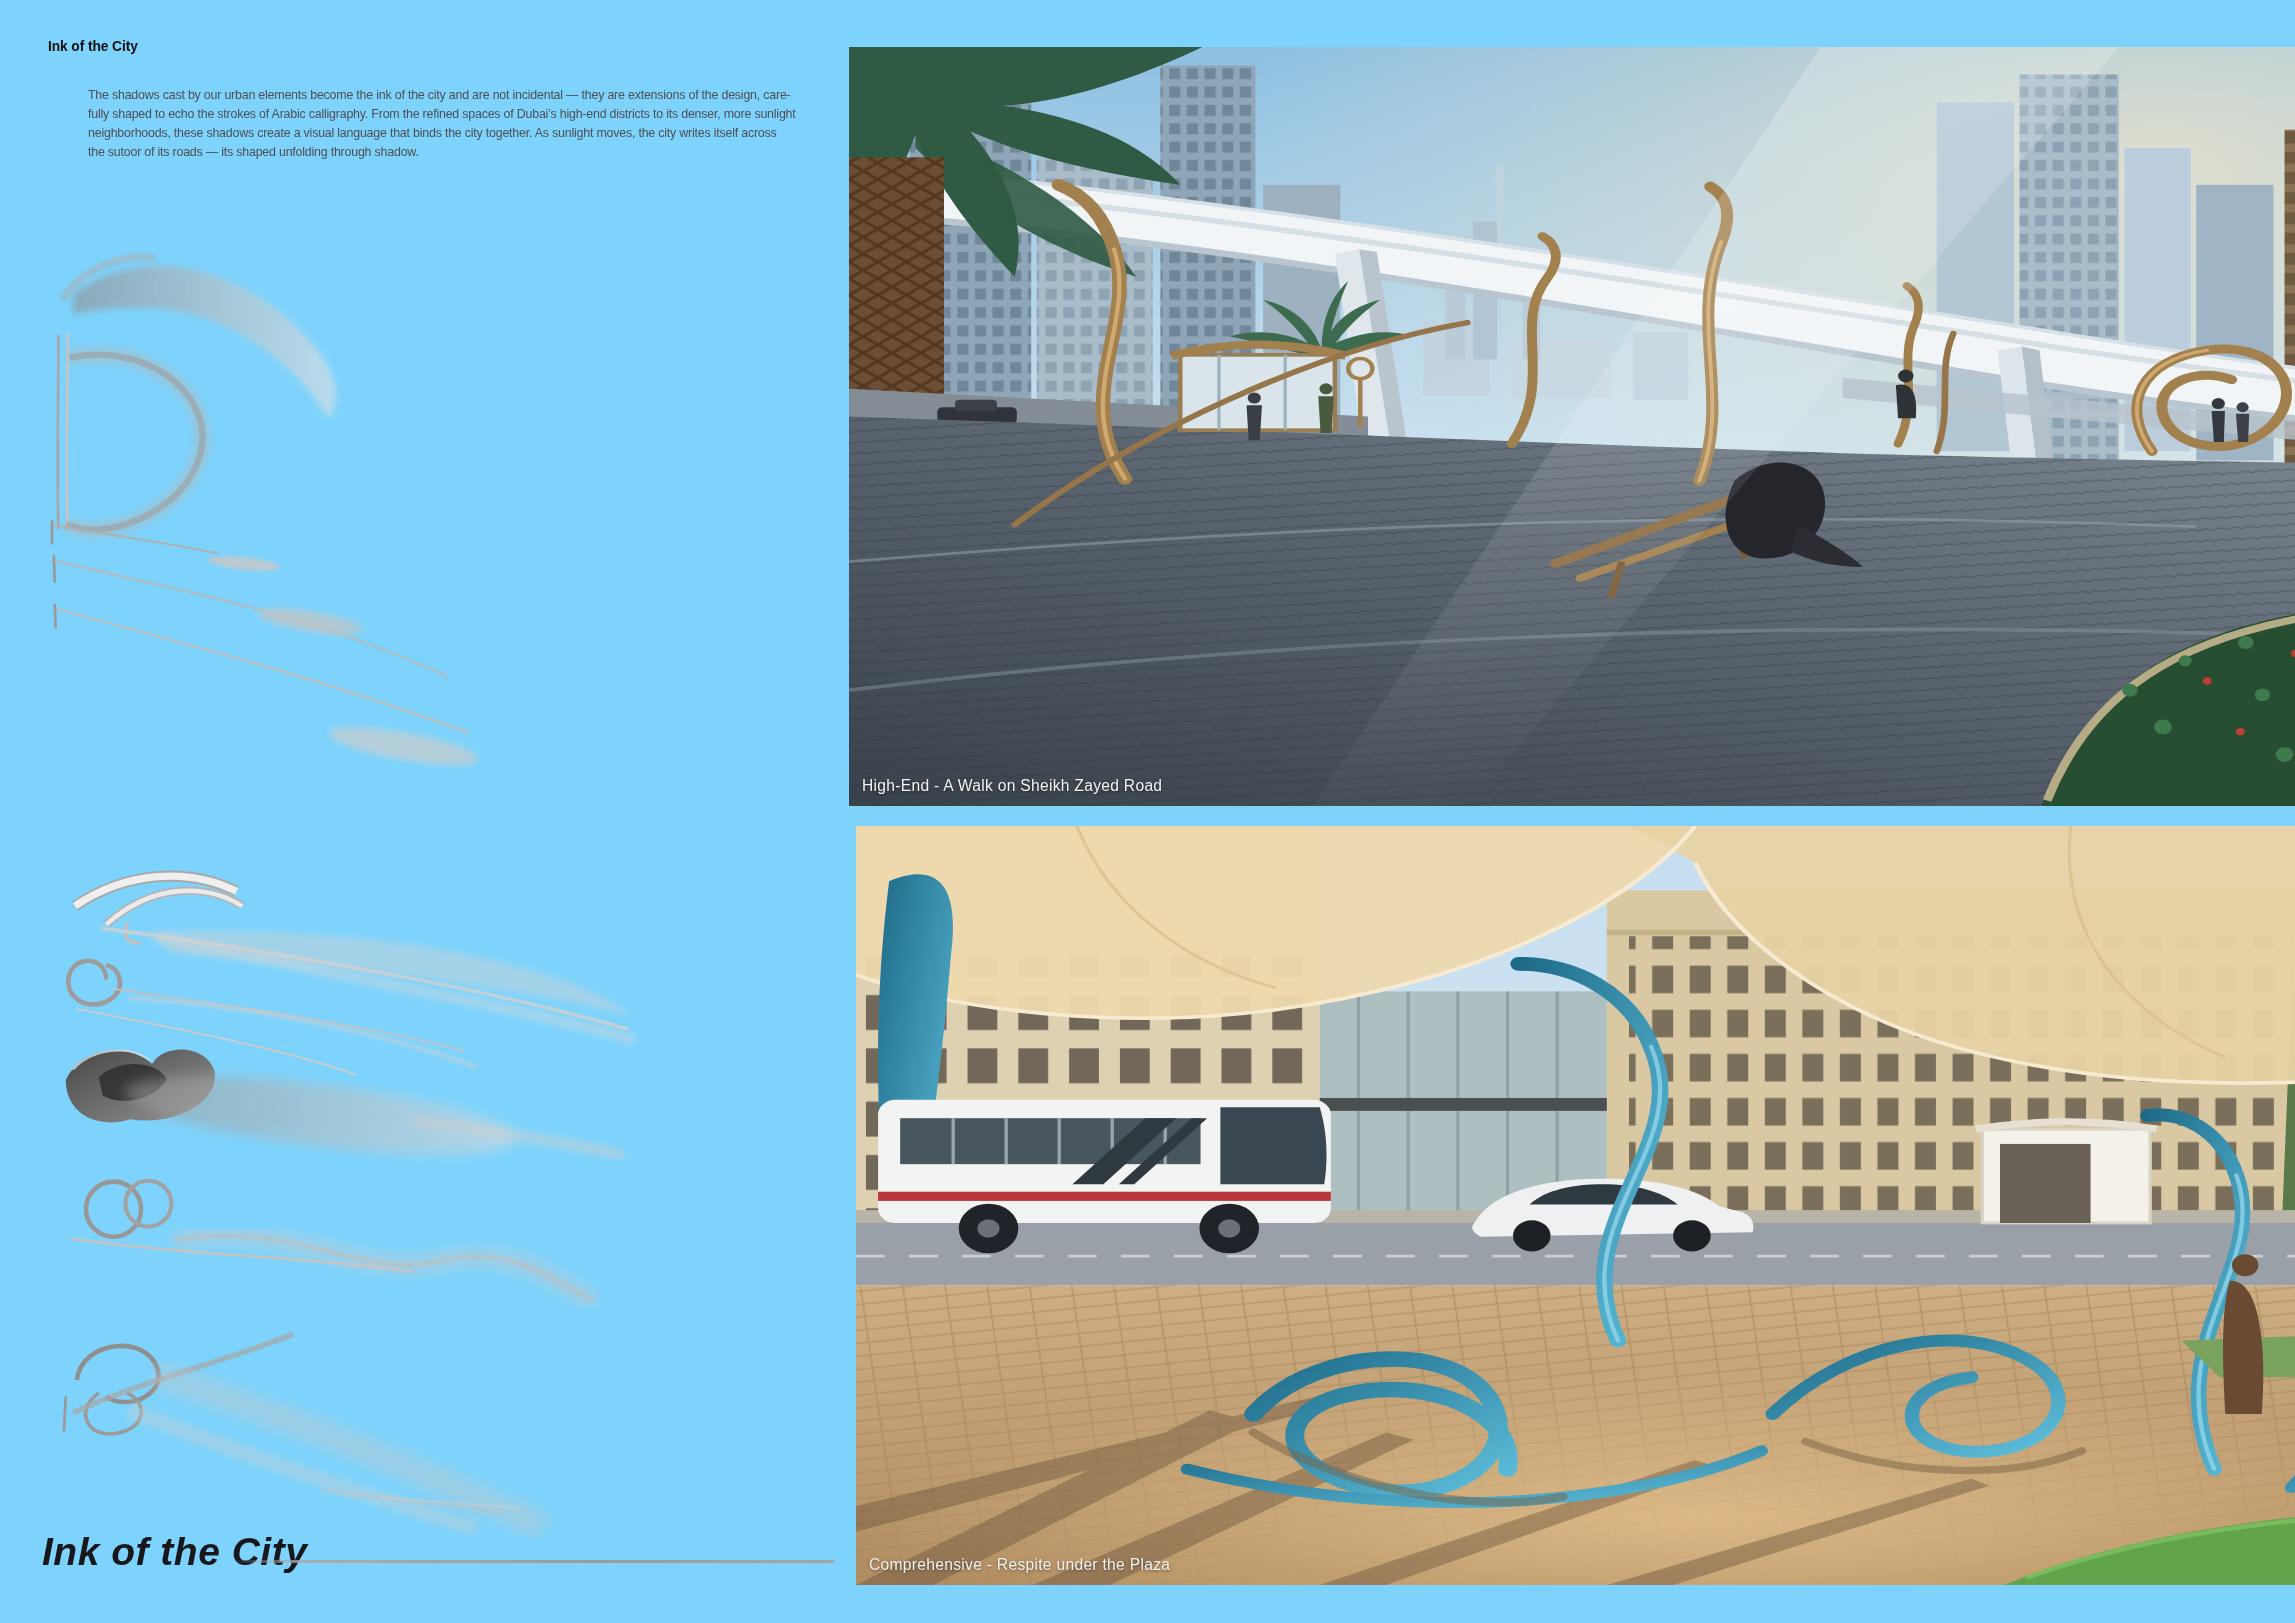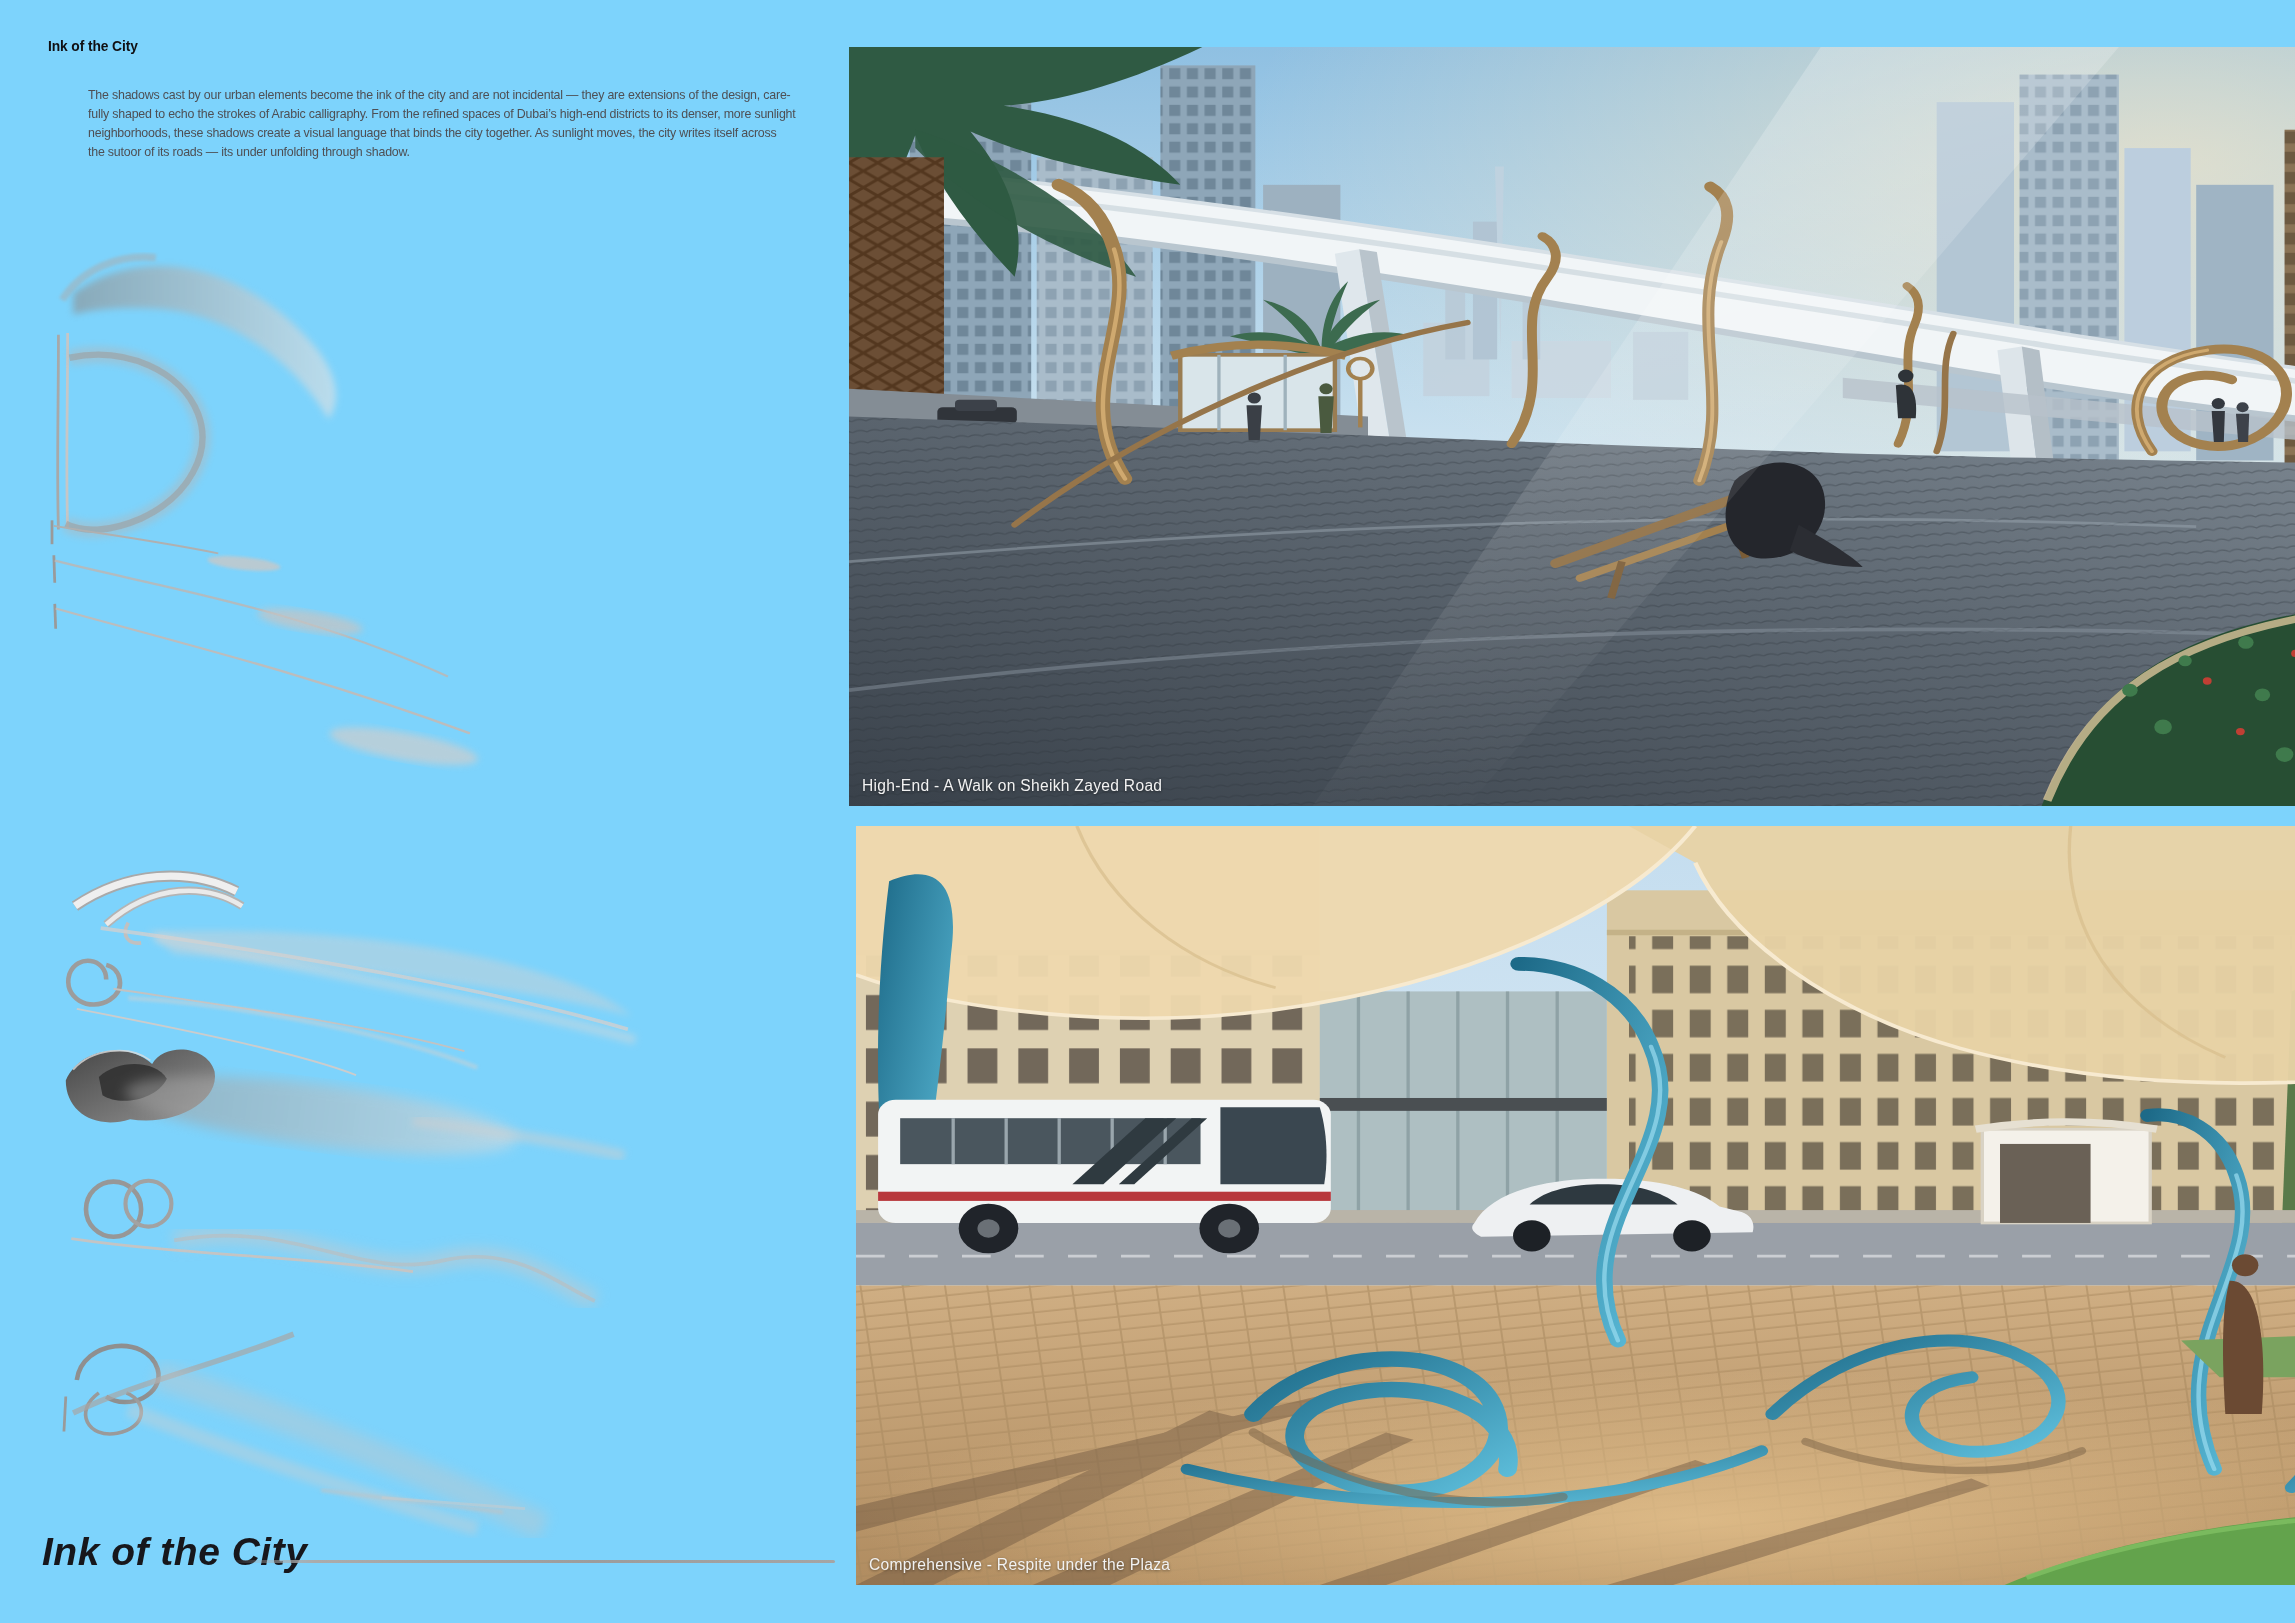--- a/index.html
+++ b/index.html
@@ -41,21 +41,21 @@
 </head>
 <body>
 
 <div id="board">
 
   <div class="intro-heading">Ink of the City</div>
   <div class="intro-par">
     <div class="pline">The shadows cast by our urban elements become the ink of the city and are not incidental — they are extensions of the design, care-</div>
     <div class="pline">fully shaped to echo the strokes of Arabic calligraphy. From the refined spaces of Dubai’s high-end districts to its denser, more sunlight</div>
     <div class="pline">neighborhoods, these shadows create a visual language that binds the city together. As sunlight moves, the city writes itself across</div>
-    <div class="pline">the sutoor of its roads — its under unfolding through shadow.</div>
+    <div class="pline">the sutoor of its roads — its shaped unfolding through shadow.</div>
   </div>
 
   <svg class="sketches" viewBox="0 0 700 1460">
     <defs>
       <filter id="b2">
           <feGaussianBlur stdDeviation="2"></feGaussianBlur>
         </filter>
       <filter id="b4">
           <feGaussianBlur stdDeviation="4"></feGaussianBlur>
         </filter>

